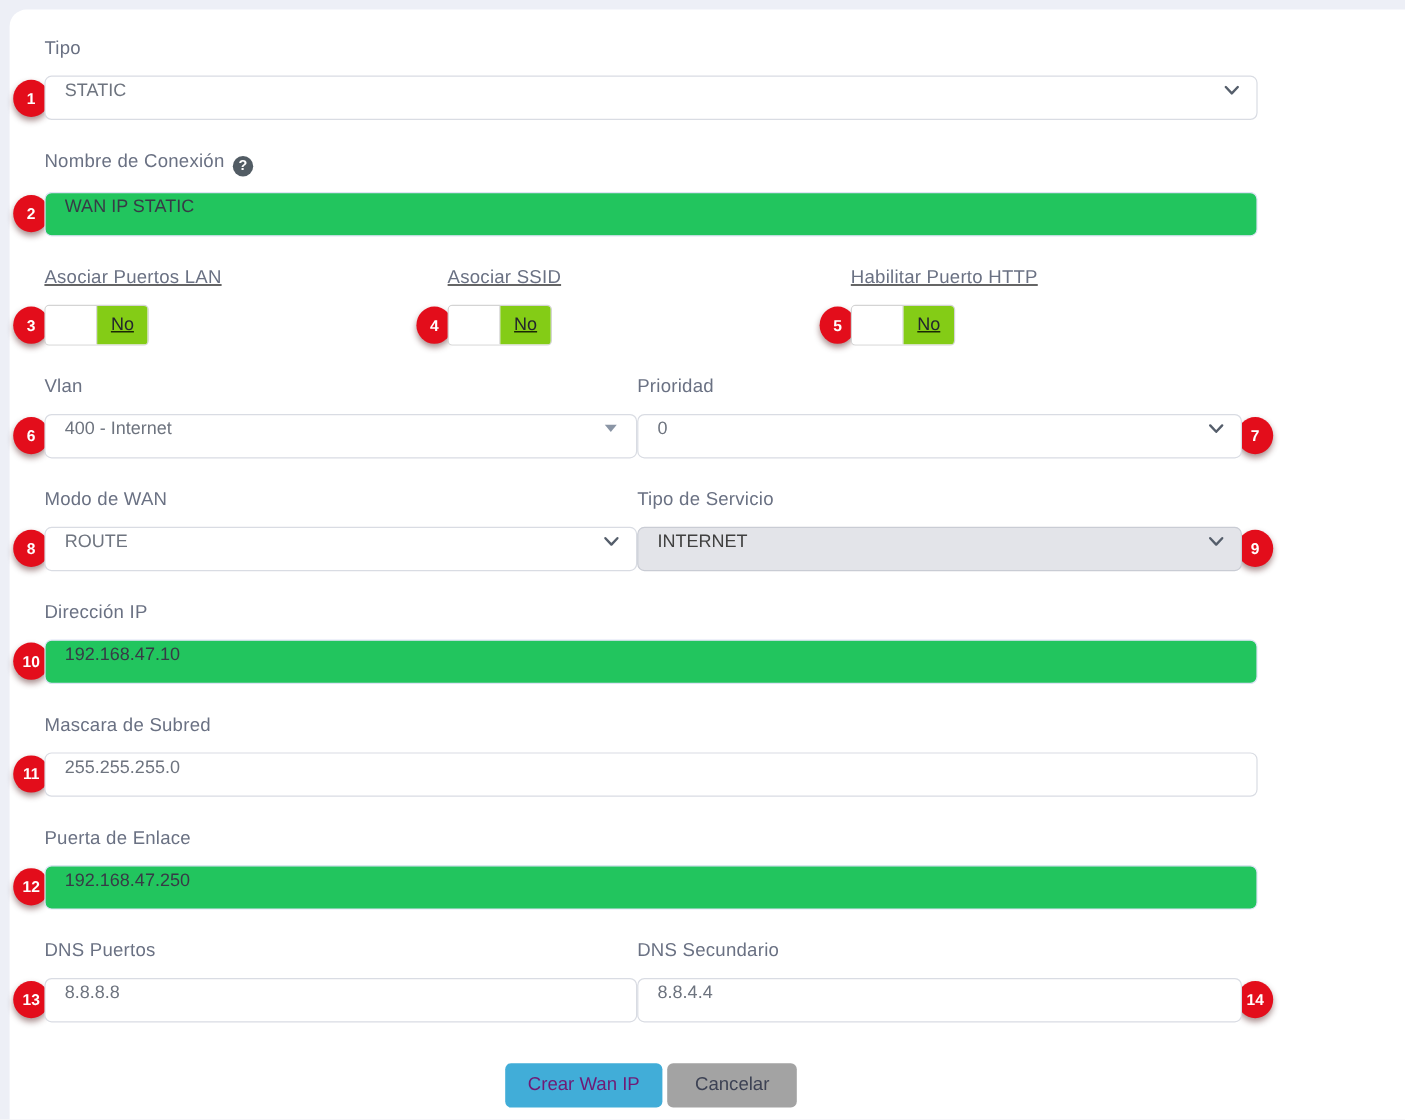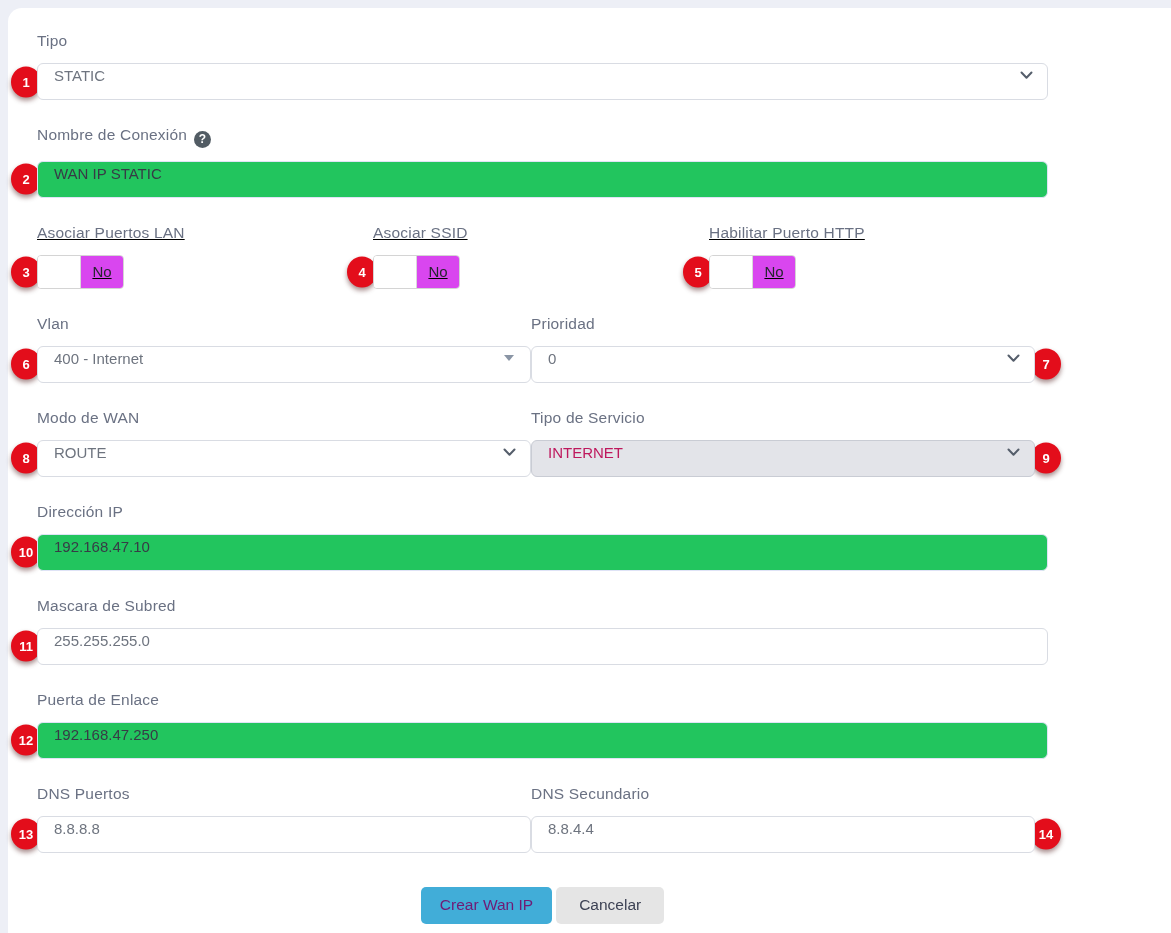--- a/index.html
+++ b/index.html
@@ -40,21 +40,21 @@
     align-items: center;
     padding: 0 14px 12px 16px;
     font-size: 15px;
     color: #6e747f;
     font-family: "Liberation Sans", sans-serif;
   }
   input.control { display: block; padding-top: 1px; outline: none; }
   .control.autofill { background: #22c55e; border-color: #dfe3f6; color: #373b46; }
   .select { justify-content: space-between; cursor: pointer; }
   .select .sel-text { white-space: nowrap; }
-  .select.disabled { background: #e3e4e9; border-color: #c9ccd4; color: #be185d; }
+  .select.disabled { background: #e3e4e9; border-color: #c9ccd4; color: #404040; }
   .chevron-down { flex: 0 0 auto; margin-left: 8px; }
   .caret-down {
     width: 0; height: 0; flex: 0 0 auto;
     border-left: 5px solid transparent;
     border-right: 5px solid transparent;
     border-top: 6px solid #8a95a5;
     margin-right: 2px;
   }
   .badge {
     position: absolute;
@@ -97,38 +97,38 @@
     border: 1px solid #d4d4d4;
     border-radius: 4px;
     background: #ffffff;
     display: flex;
     overflow: hidden;
     cursor: pointer;
   }
   .toggle .knob { width: 43px; background: #ffffff; border-right: 1px solid #d9d9d9; }
   .toggle .state {
     flex: 1;
-    background: #d946ef;
+    background: #84cc16;
     display: flex;
     align-items: center;
     justify-content: center;
     font-size: 15px;
     color: #23262d;
   }
   .buttons { display: flex; justify-content: center; gap: 4px; margin-top: 34px; }
   .btn {
     height: 37px;
     border: none;
     border-radius: 5px;
     font-size: 15.5px;
     font-family: "Liberation Sans", sans-serif;
     cursor: pointer;
   }
   .btn-primary { background: #41add8; color: #701a75; padding: 0 19px; }
-  .btn-light { background: #e5e5e5; color: #3d4254; padding: 0 23px; }
+  .btn-light { background: #a3a3a3; color: #3d4254; padding: 0 23px; }
 </style>
 </head>
 <body>
 
 <div class="card">
 
   <div class="group">
     <label class="field-label">Tipo</label>
     <div class="control-wrap">
       <span class="badge">1</span>

